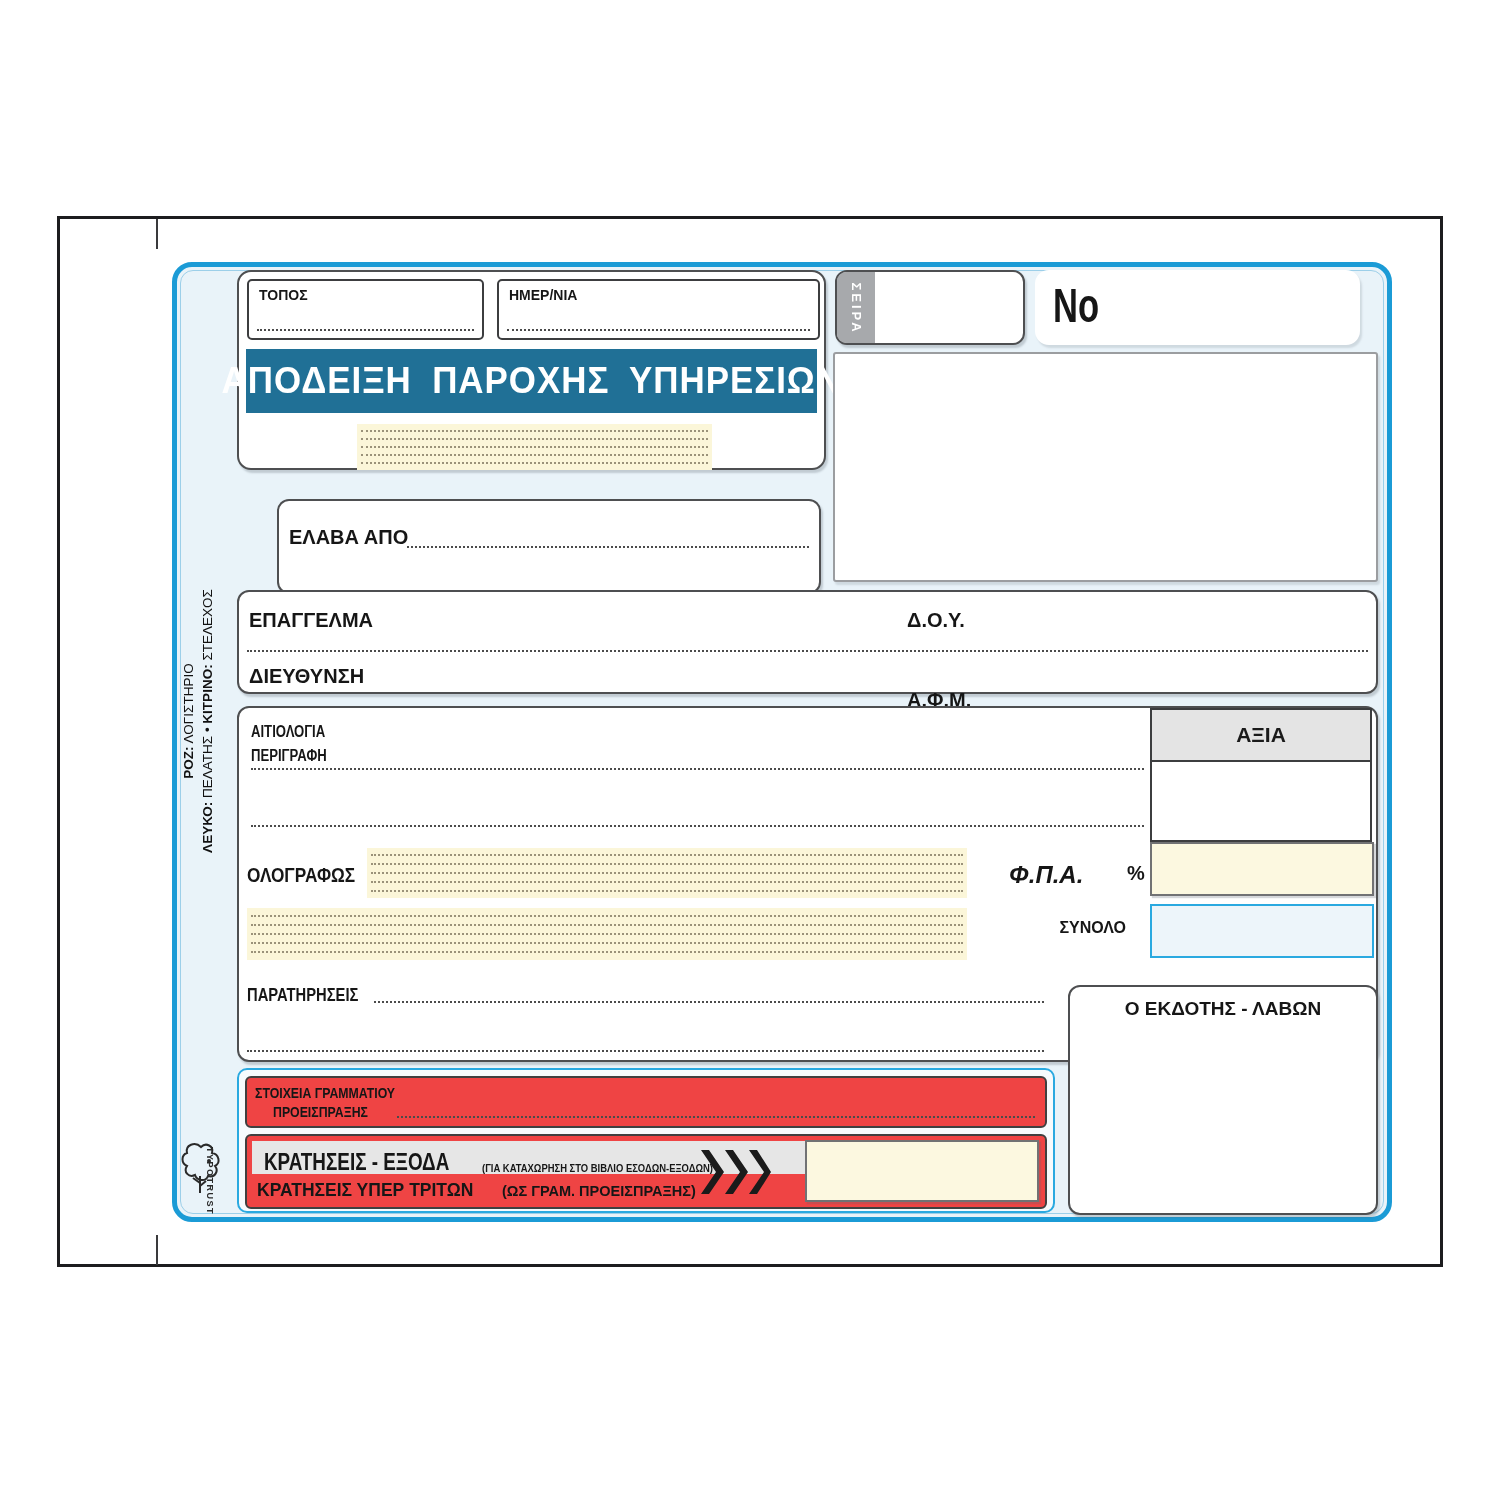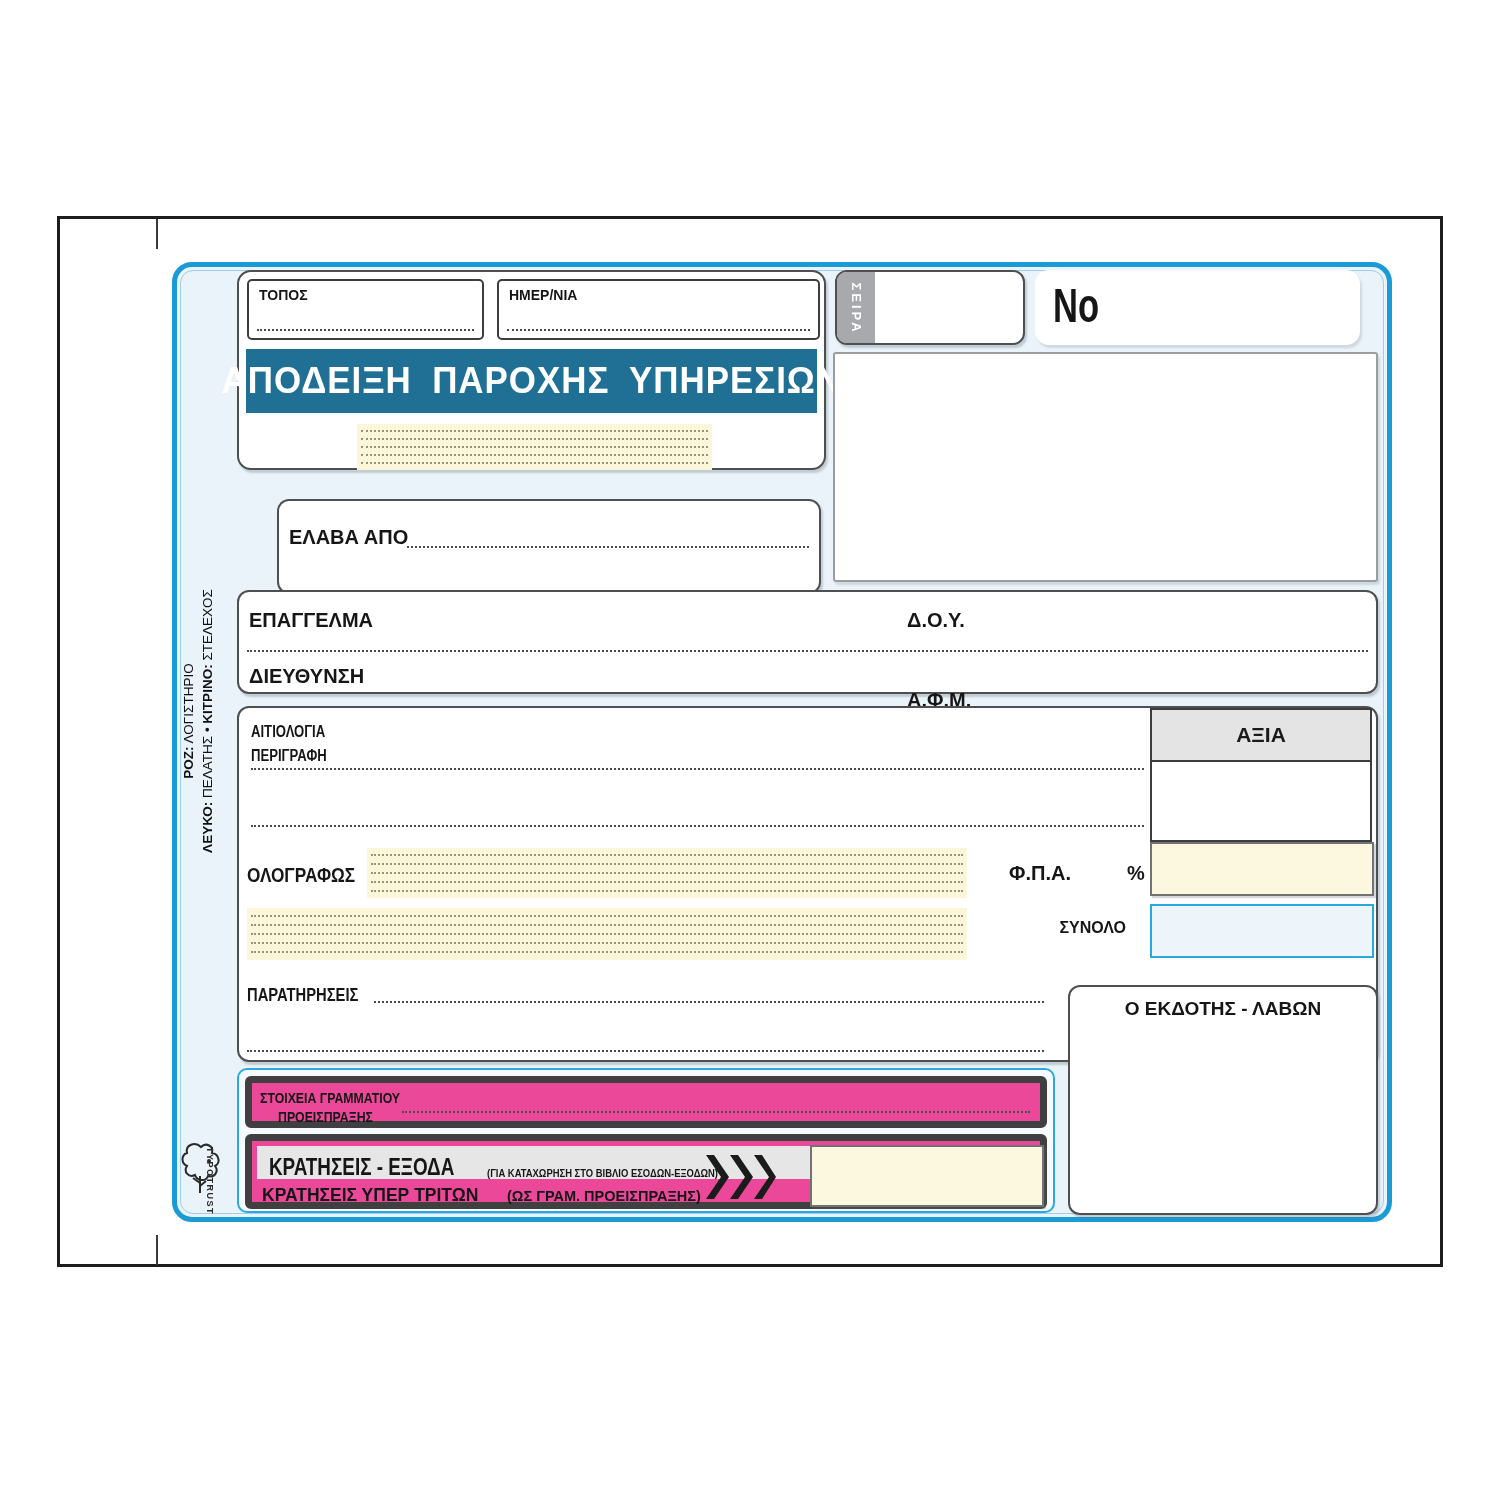--- a/index.html
+++ b/index.html
@@ -30,21 +30,21 @@
   .titlebar span{color:#fff;font-weight:bold;font-size:36px;letter-spacing:1px;word-spacing:10px;transform:scaleX(.97);white-space:nowrap;}
   .graytab{position:absolute;left:0;top:0;bottom:0;width:38px;background:#a7a9ac;border-radius:9px 0 0 9px;}
   .graytab span{position:absolute;left:-18px;top:29px;display:block;width:74px;text-align:center;
                 transform:rotate(90deg);color:#fff;font-weight:bold;font-size:13px;letter-spacing:3px;}
   .rotleg{position:absolute;width:380px;text-align:center;transform:rotate(-90deg);
           font-size:13.5px;line-height:19px;color:#111;white-space:nowrap;}
   .rotleg b{font-weight:bold;}
   .brand-rot{position:absolute;transform:rotate(90deg);transform-origin:left top;
              font-size:9px;font-weight:bold;letter-spacing:1.5px;color:#2a2a2a;white-space:nowrap;}
   .cyanbox{position:absolute;box-sizing:border-box;background:#f7fbfd;border:2px solid #2aa9e0;border-radius:10px;}
-  .cyansub{position:absolute;box-sizing:border-box;background:#ec4899;border:7px solid #404040;border-radius:6px;}
+  .cyansub{position:absolute;box-sizing:border-box;background:#ef4444;border:2px solid #404040;border-radius:6px;}
   .graystrip{position:absolute;background:#e6e6e6;display:flex;align-items:flex-end;}
   .valcell{position:absolute;box-sizing:border-box;background:#fff;border:2px solid #3c3d3f;}
   .fpabox{position:absolute;box-sizing:border-box;background:#fcf8e0;border:2px solid #717274;box-shadow:2px 2px 1px rgba(90,100,110,.25);}
   .totbox{position:absolute;box-sizing:border-box;background:#edf5fa;border:2px solid #2aa9e0;}
 </style>
 </head>
 <body>
 
 <div class="page">
 
@@ -117,21 +117,21 @@
       <div class="valcell" style="right:4px;top:52px;width:222px;height:82px;"></div>
 
       <span class="lbl cond" style="left:8px;top:156px;font-size:21px;">ΟΛΟΓΡΑΦΩΣ</span>
       <div class="ydots" style="left:128px;top:140px;width:600px;height:50px;">
         <i></i>
           <i></i>
           <i></i>
           <i></i>
           <i></i>
       </div>
-      <span class="lbl" style="left:770px;top:155px;font-size:20px;">Φ.Π.Α.</span>
+      <span class="lbl" style="left:770px;top:155px;font-size:24px;font-style:italic;">Φ.Π.Α.</span>
       <span class="lbl" style="left:888px;top:155px;font-size:20px;">%</span>
       <div class="fpabox" style="left:911px;top:134px;width:224px;height:54px;"></div>
 
       <div class="ydots" style="left:8px;top:200px;width:720px;height:52px;">
         <i></i>
           <i></i>
           <i></i>
           <i></i>
           <i></i>
       </div>

